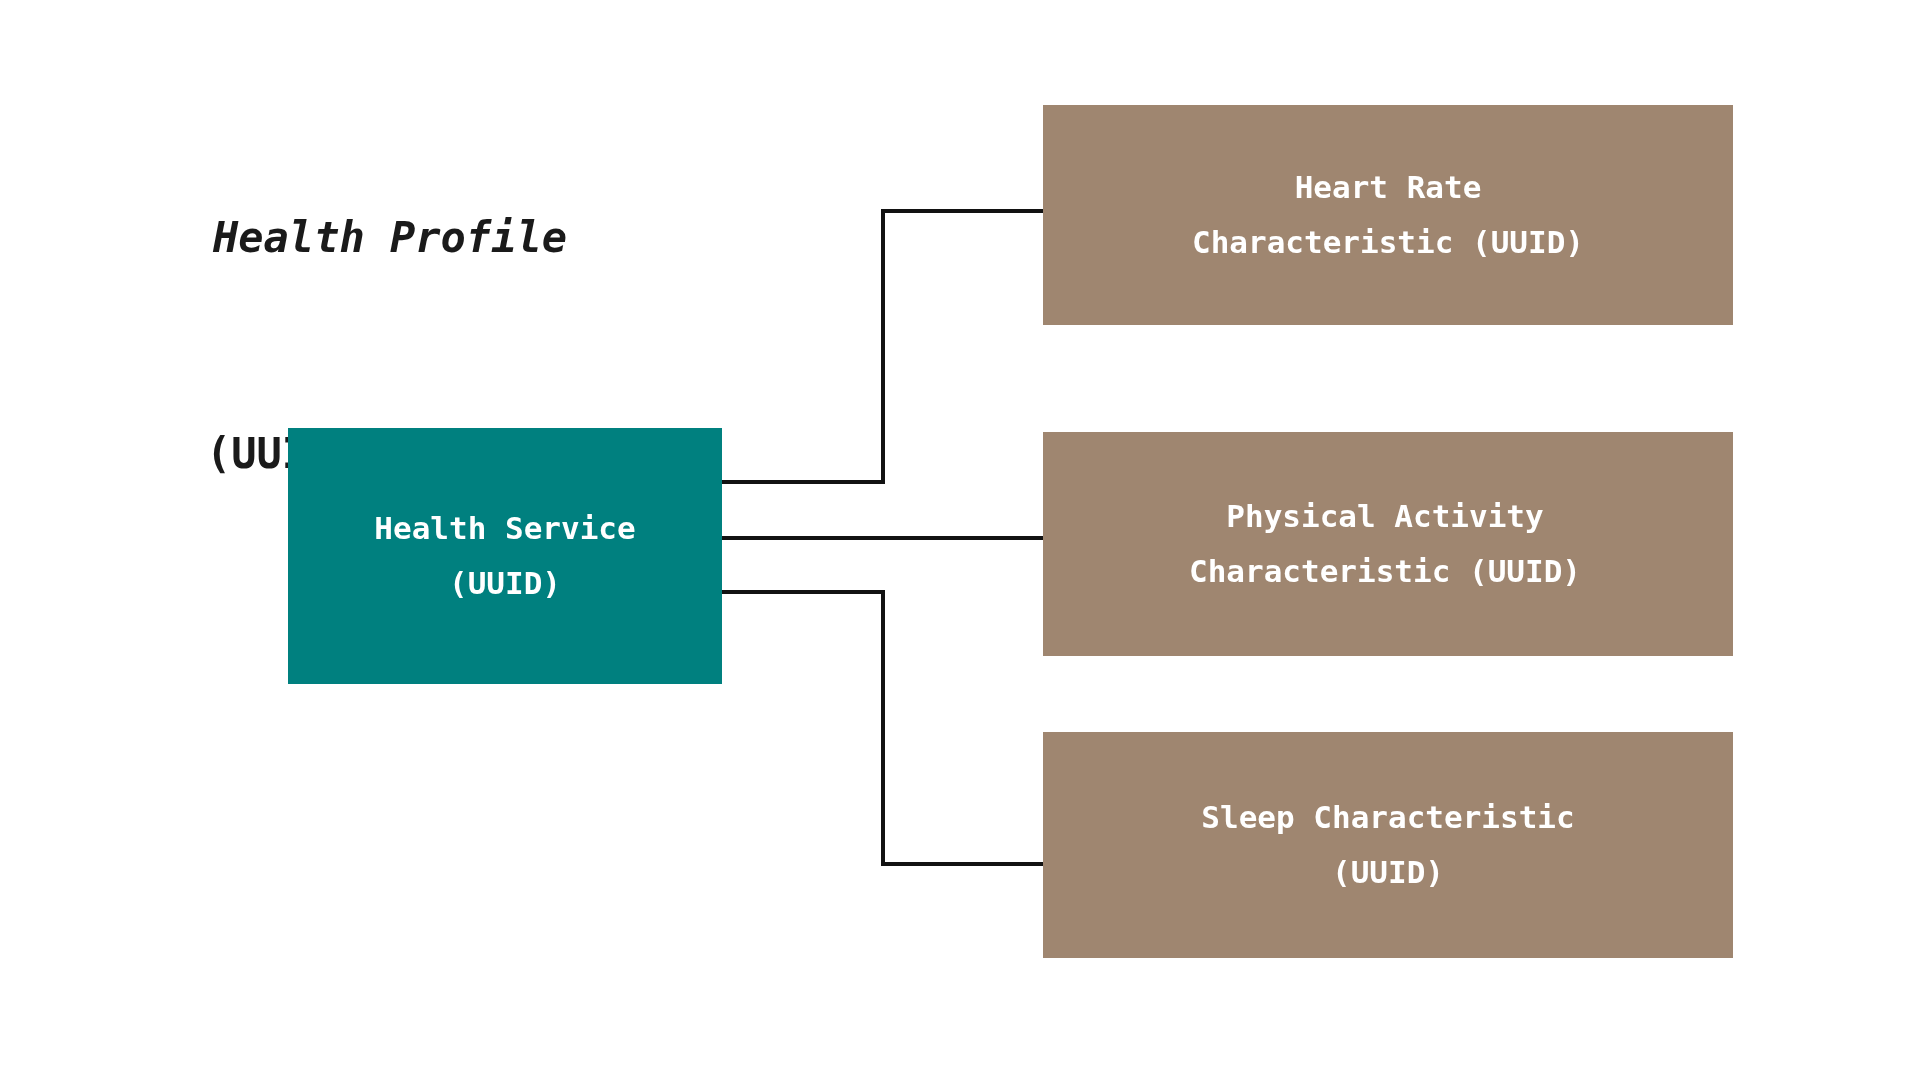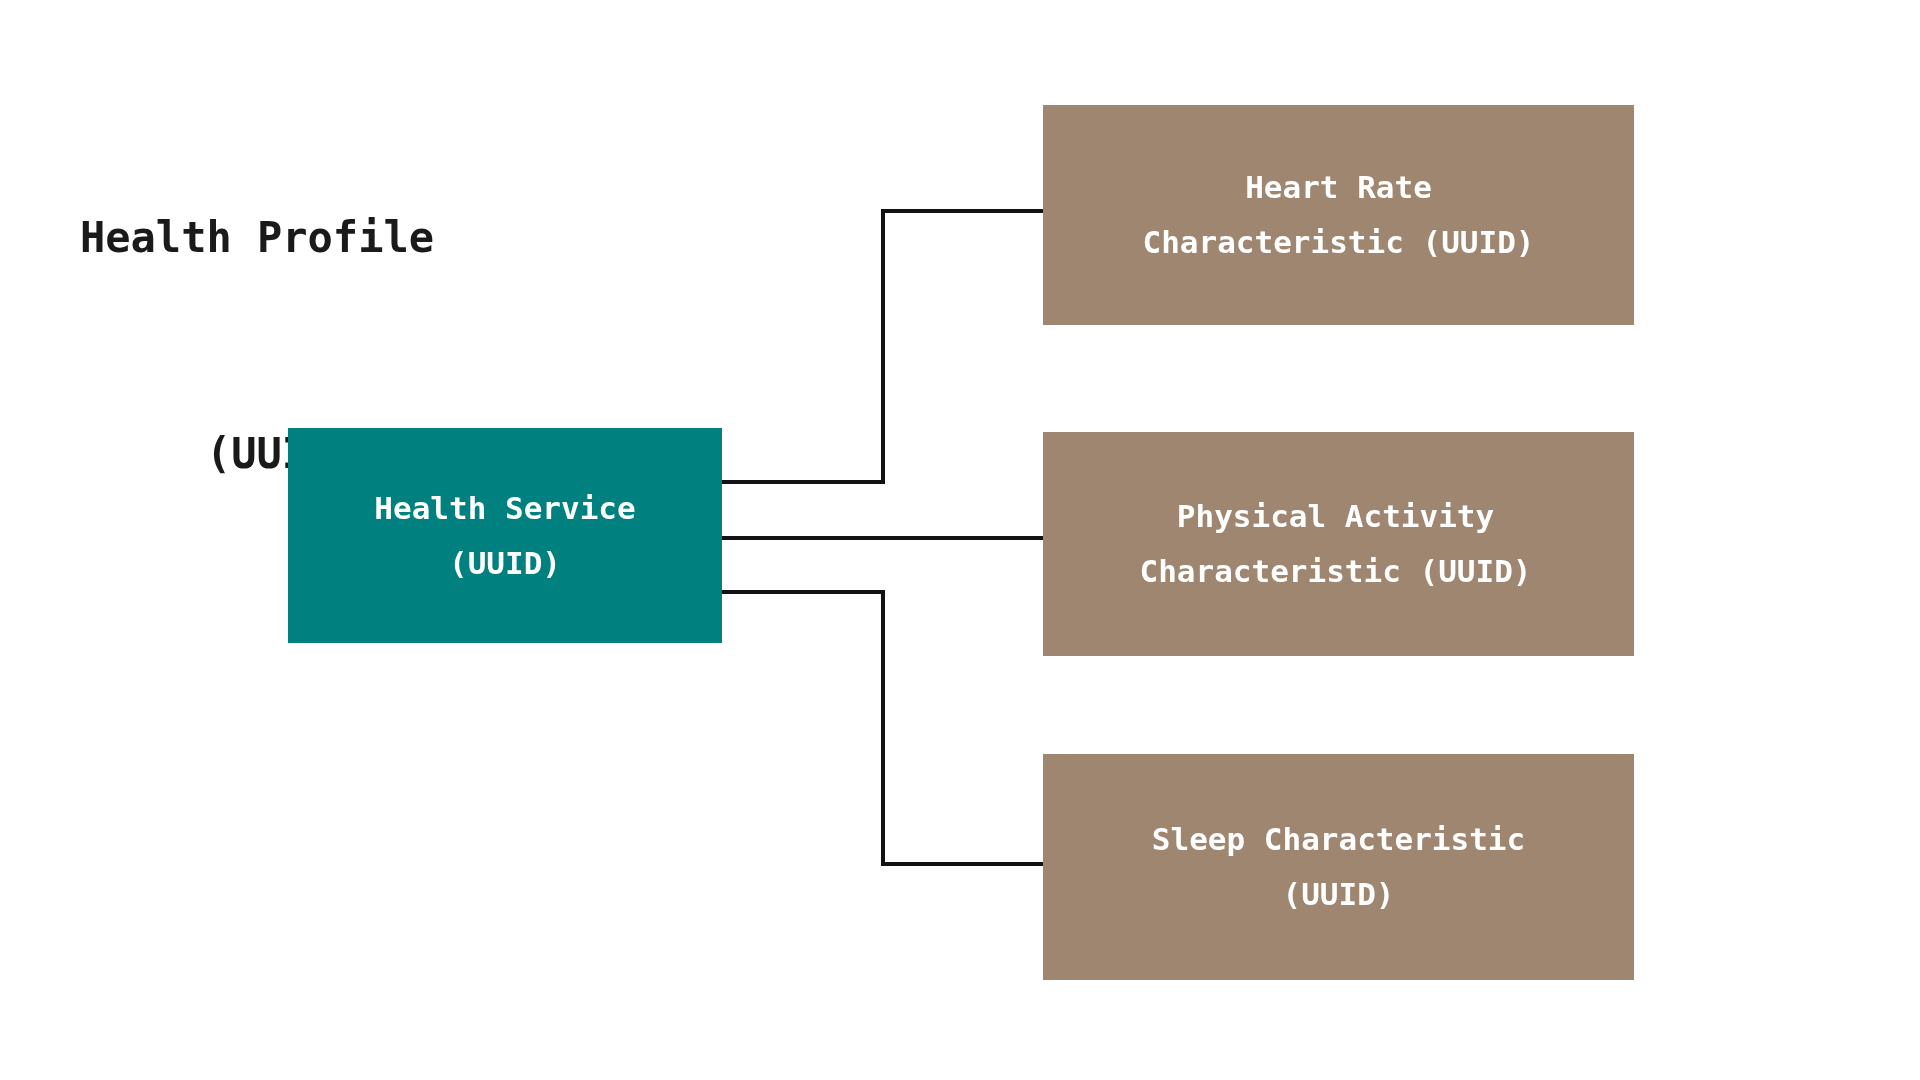--- a/index.html
+++ b/index.html
@@ -33,21 +33,22 @@
     color: #1a1a1a;
     font-family: "DejaVu Sans Mono", "Liberation Mono", monospace;
     font-weight: bold;
     font-size: 42px;
     line-height: 72px;
     letter-spacing: 0px;
     white-space: pre;
   }
   .diagram-title .title-line-1 {
     display: block;
-    text-align: left;
+    text-align: center;
+    font-style: italic;
   }
   .diagram-title .title-line-2 {
     display: block;
     text-align: left;
     padding-left: 126px;
   }
 
   
   .node {
     position: absolute;
@@ -63,32 +64,32 @@
     line-height: 55px;
     white-space: pre-line;
     padding: 0 18px;
     z-index: 3;
   }
 
   .node-service {
     left: 288px;
     top: 428px;
     width: 434px;
-    height: 215px;
+    height: 256px;
     background: #00807F;
   }
 
   .node-char {
     left: 1043px;
-    width: 591px;
+    width: 690px;
     background: #9F8670;
   }
   .node-char-1 { top: 105px; height: 220px; }
   .node-char-2 { top: 432px; height: 224px; padding-left: 12px; }
-  .node-char-3 { top: 754px; height: 226px; }
+  .node-char-3 { top: 732px; height: 226px; }
 
   
   .edge {
     position: absolute;
     background: #121212;
     z-index: 1;
   }
   .edge-h { height: 4px; }
   .edge-v { width: 4px; }
 

